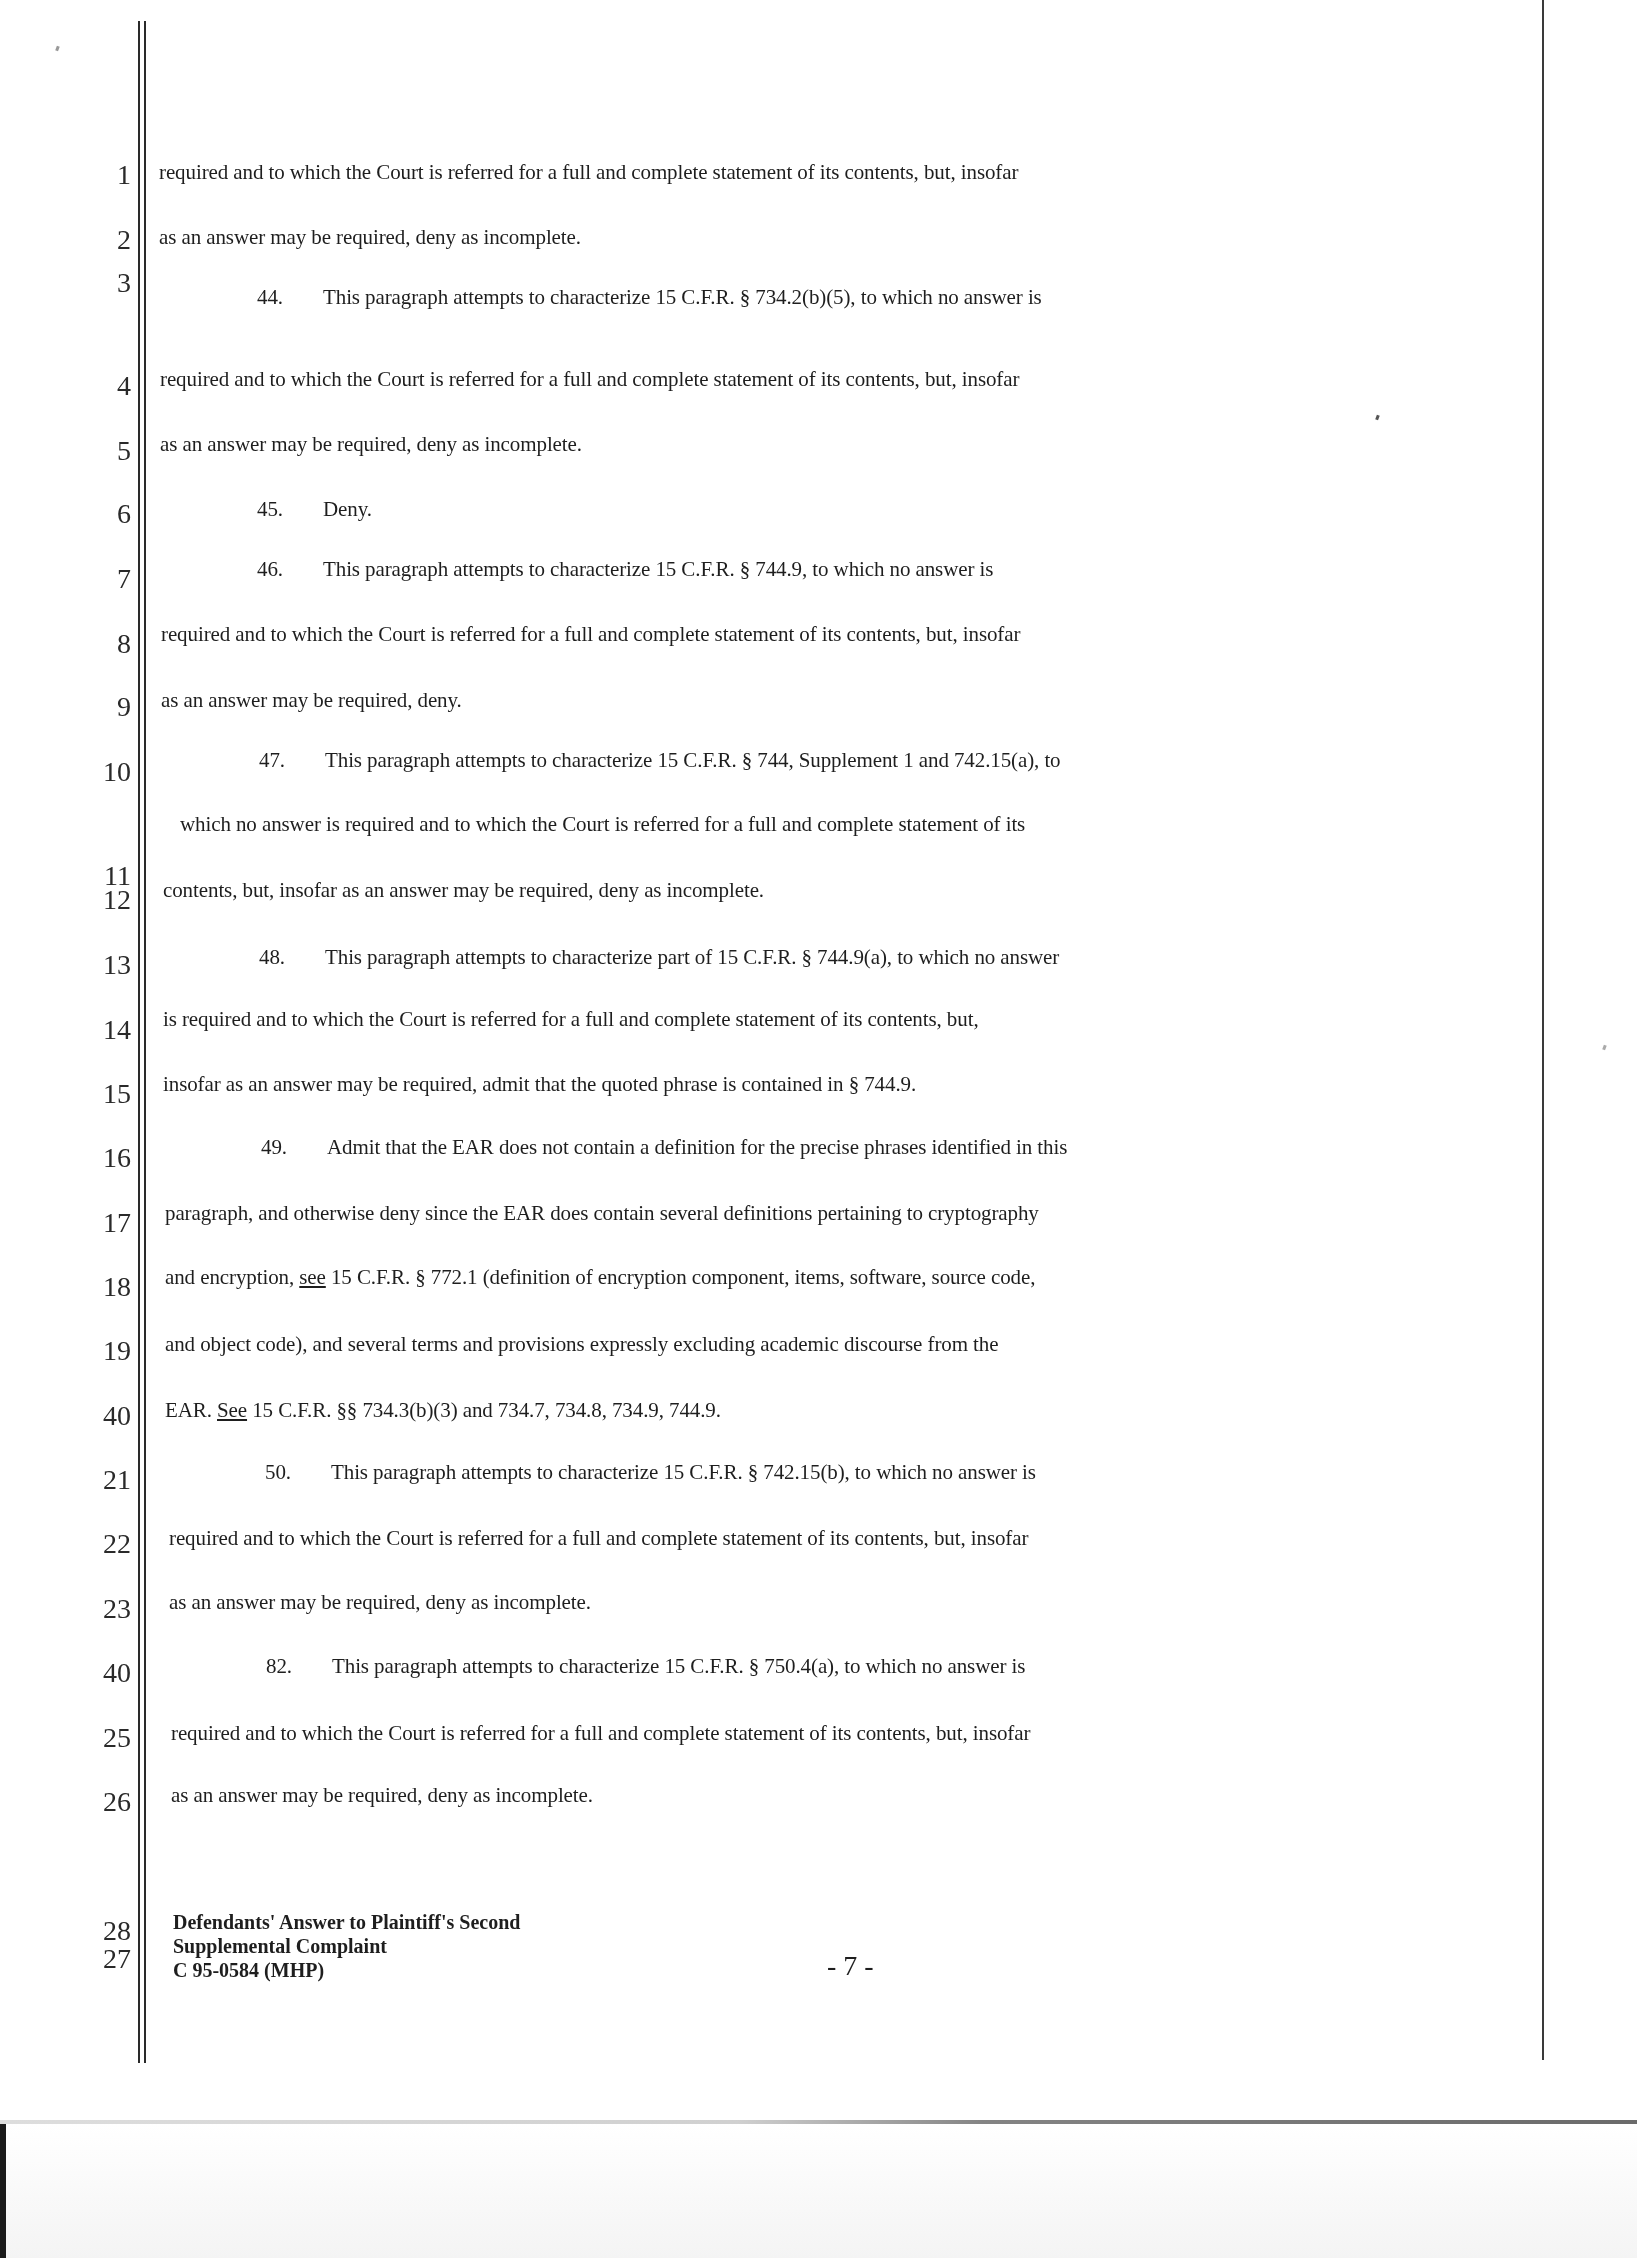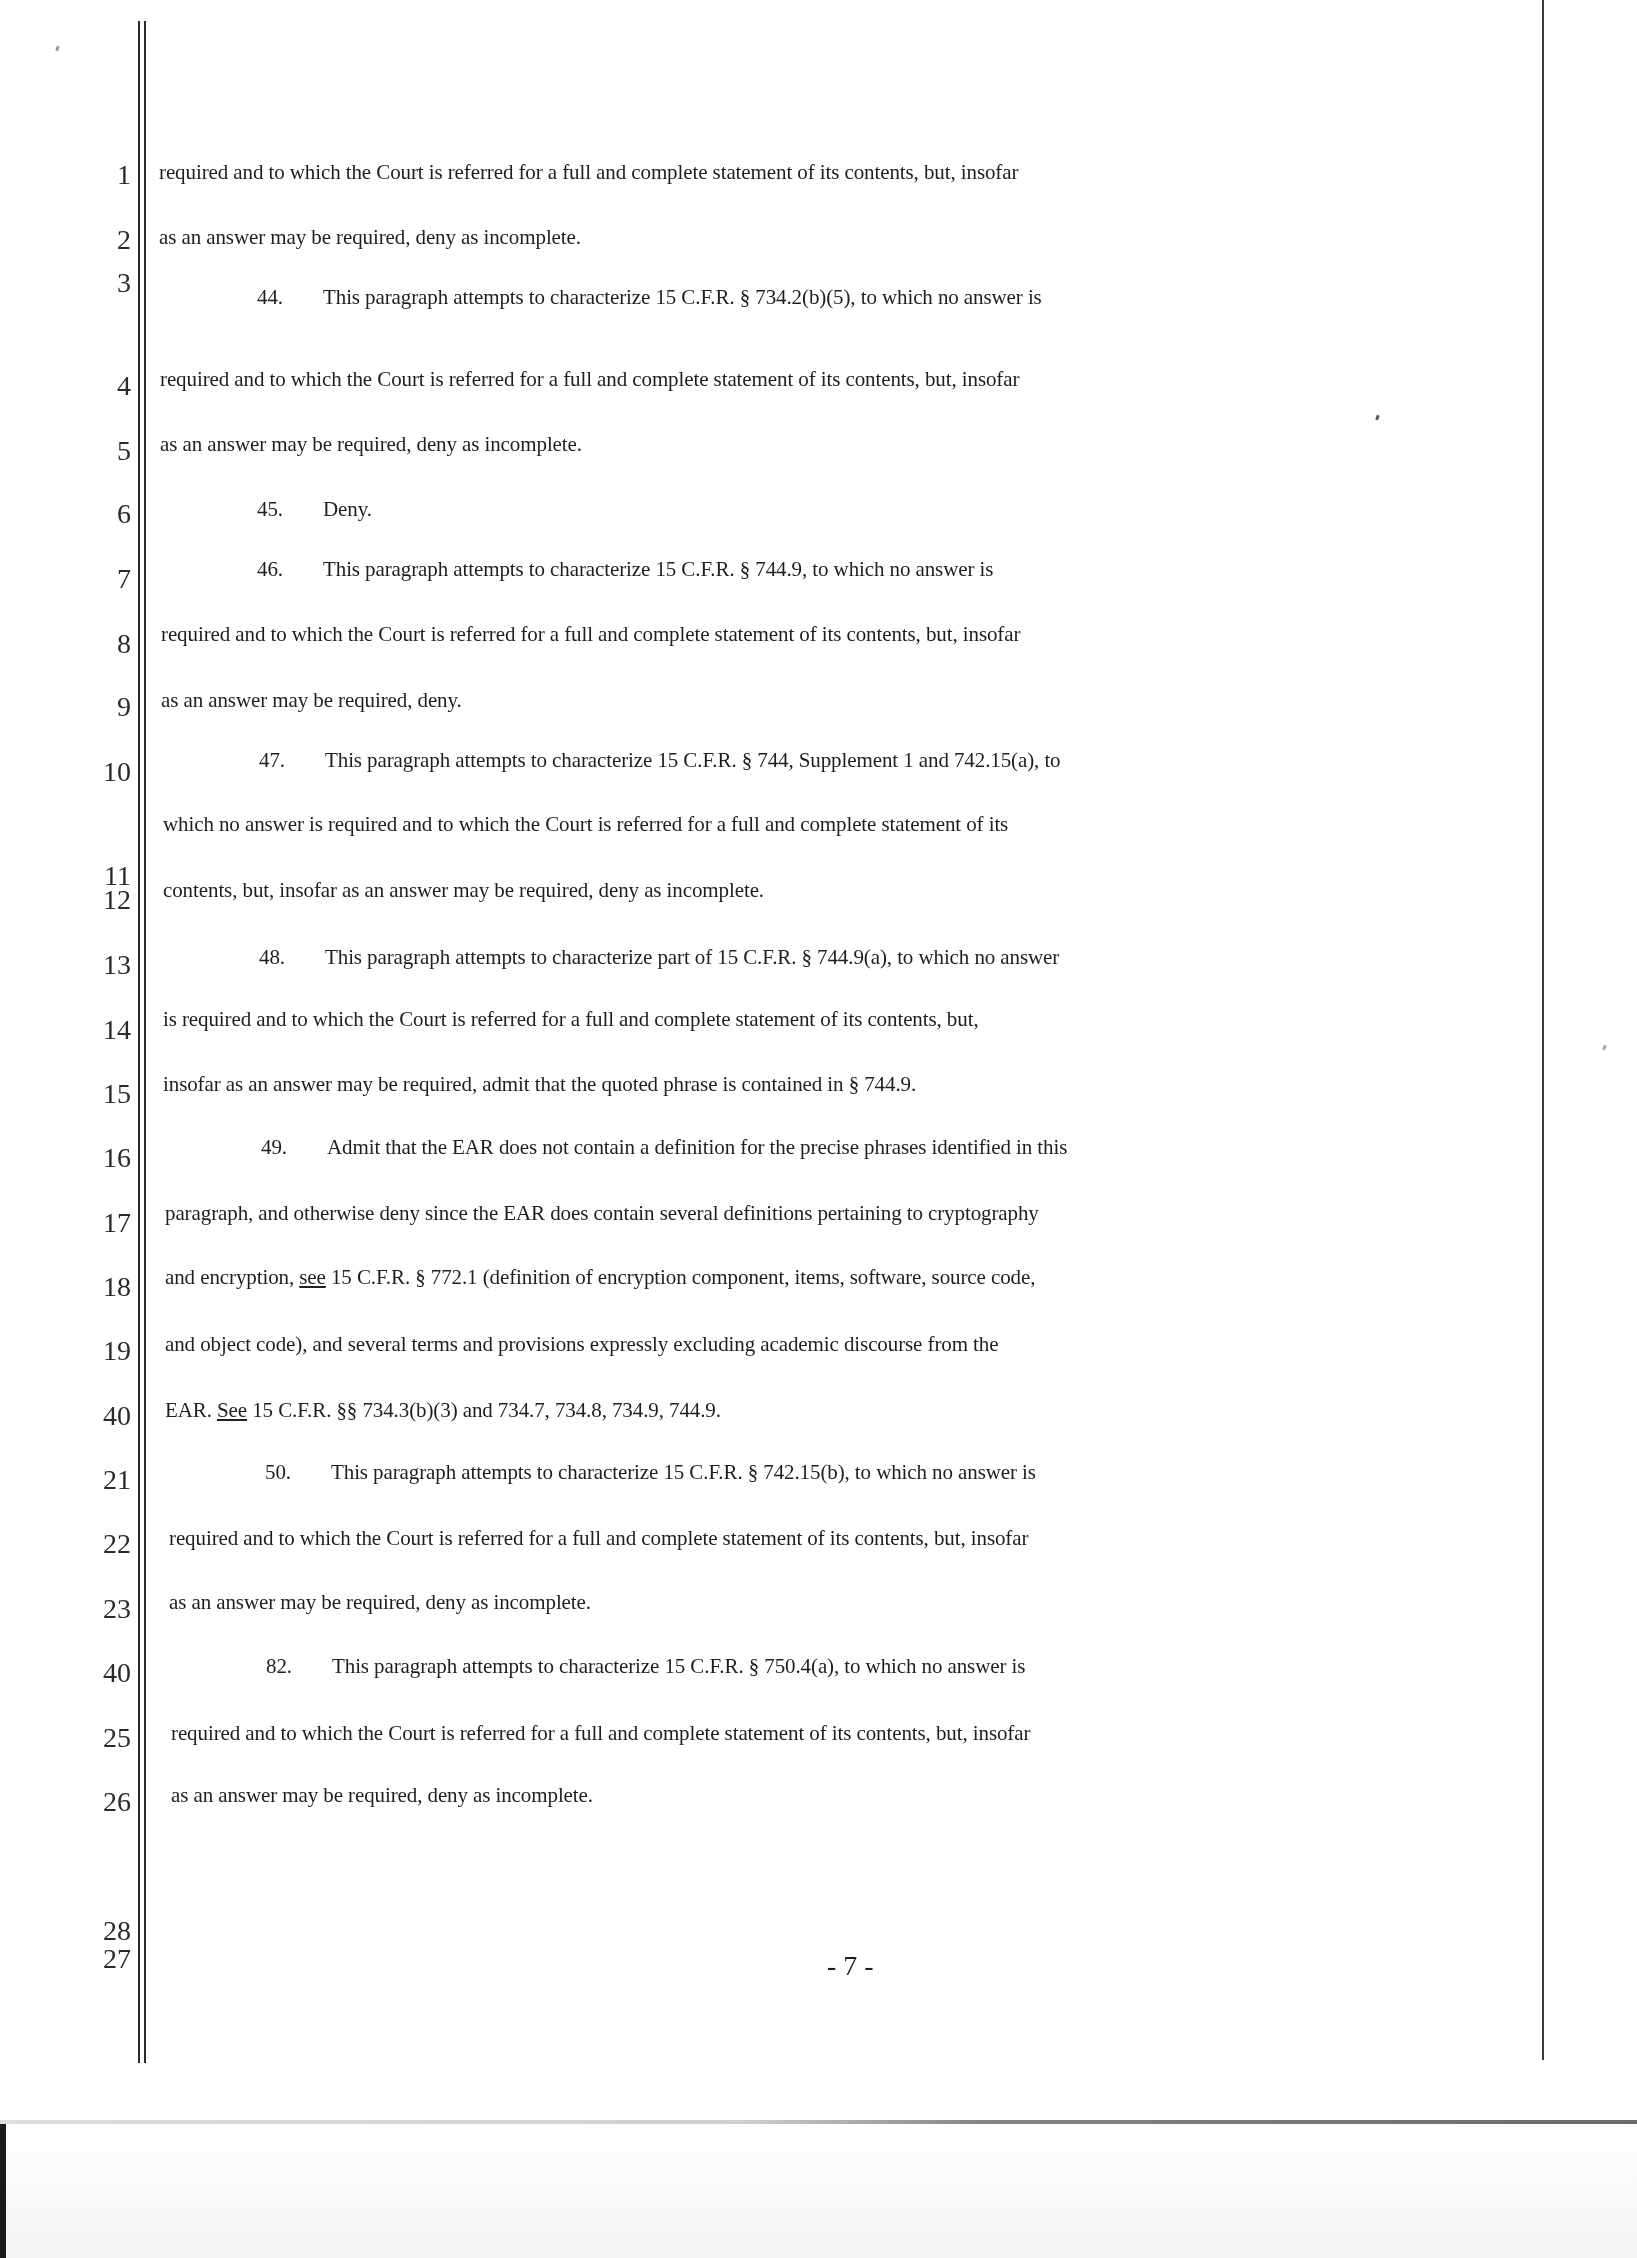--- a/index.html
+++ b/index.html
@@ -180,21 +180,21 @@
     </div>
     <div class="tl" style="left:257px; top:553px">
       <span class="pnum">46.</span><span>This paragraph attempts to characterize 15 C.F.R. § 744.9,  to which no answer is</span>
     </div>
     <div class="tl" style="left:161px; top:618px">required and to which the Court is referred for a full and complete statement of its contents, but, insofar</div>
     <div class="tl" style="left:161px; top:684px">as an answer may be required, deny.</div>
 
     <div class="tl" style="left:259px; top:744px">
       <span class="pnum">47.</span><span>This paragraph attempts to characterize 15 C.F.R. § 744, Supplement 1 and 742.15(a), to</span>
     </div>
-    <div class="tl" style="left:163px; top:808px">which no answer is required and to which the Court is referred for a full and complete statement of its</div>
+    <div class="tl" style="left:180px; top:808px">which no answer is required and to which the Court is referred for a full and complete statement of its</div>
     <div class="tl" style="left:163px; top:874px">contents, but, insofar as an answer may be required, deny as incomplete.</div>
 
     <div class="tl" style="left:259px; top:941px">
       <span class="pnum">48.</span><span>This paragraph attempts to characterize part of 15 C.F.R. § 744.9(a),  to which no answer</span>
     </div>
     <div class="tl" style="left:163px; top:1003px">is required and to which the Court is referred for a full and complete statement of its contents, but,</div>
     <div class="tl" style="left:163px; top:1068px">insofar as an answer may be required, admit that the  quoted phrase is contained in § 744.9.</div>
 
     <div class="tl" style="left:261px; top:1131px">
       <span class="pnum">49.</span><span>Admit that the EAR does not contain a definition for the precise phrases identified in this</span>
@@ -214,20 +214,25 @@
     <div class="tl" style="left:169px; top:1522px">required and to which the Court is referred for a full and complete statement of its contents, but, insofar</div>
     <div class="tl" style="left:169px; top:1586px">as an answer may be required, deny as incomplete.</div>
 
     <div class="tl" style="left:266px; top:1650px">
       <span class="pnum">82.</span><span>This paragraph attempts to characterize 15 C.F.R. § 750.4(a), to which no answer is</span>
     </div>
     <div class="tl" style="left:171px; top:1717px">required and to which the Court is referred for a full and complete statement of its contents, but, insofar</div>
     <div class="tl" style="left:171px; top:1779px">as an answer may be required, deny as incomplete.</div>
   </div>
 
+  <div class="footer-caption">
+    <div>Defendants' Answer to Plaintiff's Second</div>
+    <div>Supplemental Complaint</div>
+    <div>C 95-0584 (MHP)</div>
+  </div>
   <div class="page-number">- 7 -</div>
 
   <div class="speck" style="left:56px; top:46px; background:#999;"></div>
   <div class="speck" style="left:1376px; top:415px;"></div>
   <div class="speck" style="left:1603px; top:1045px; background:#aaa;"></div>
 </div>
 
 <div class="scan-edge"></div>
 <div class="scan-bg"></div>
 <div class="scan-left-bar"></div>

